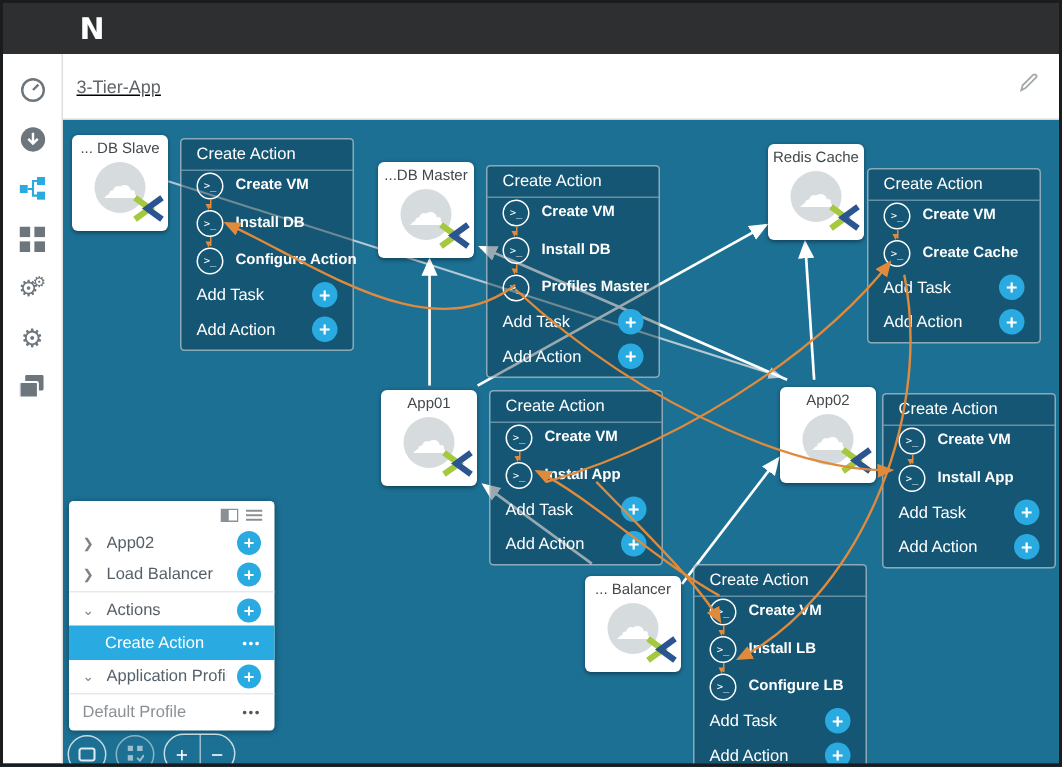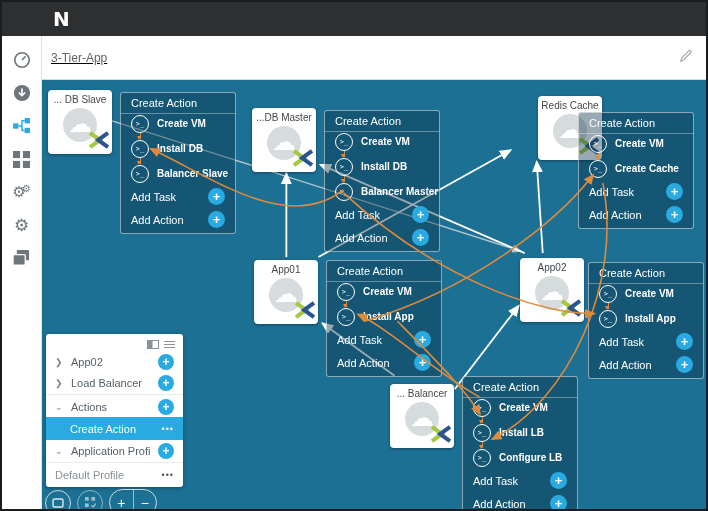--- a/index.html
+++ b/index.html
@@ -161,21 +161,21 @@
               </svg></span>
         </div>
         <div class="node" style="left:210px; top:28px;">
           <div class="node-label">...DB Master</div>
           <div class="node-cloud">☁</div>
           <span class="node-x"><svg width="24" height="18" viewBox="0 0 26 20">
                 <polyline points="3,2 14,10 3,18" stroke="#a5c93e" stroke-width="4.5" fill="none"></polyline>
                 <polyline points="23,2 12,10 23,18" stroke="#2b5590" stroke-width="4.5" fill="none"></polyline>
               </svg></span>
         </div>
-        <div class="node" style="left:496px; top:16px;">
+        <div class="node" style="left:470px; top:16px;">
           <div class="node-label">Redis Cache</div>
           <div class="node-cloud">☁</div>
           <span class="node-x"><svg width="24" height="18" viewBox="0 0 26 20">
                 <polyline points="3,2 14,10 3,18" stroke="#a5c93e" stroke-width="4.5" fill="none"></polyline>
                 <polyline points="23,2 12,10 23,18" stroke="#2b5590" stroke-width="4.5" fill="none"></polyline>
               </svg></span>
         </div>
         <div class="node" style="left:212px; top:180px;">
           <div class="node-label">App01</div>
           <div class="node-cloud">☁</div>
@@ -208,21 +208,21 @@
               <span class="tlabel">Create VM</span>
             </div>
           <div class="tconn"></div>
           <div class="task">
               <span class="tcircle">&gt;_</span>
               <span class="tlabel">Install DB</span>
             </div>
           <div class="tconn"></div>
           <div class="task">
               <span class="tcircle">&gt;_</span>
-              <span class="tlabel">Balancer Slave</span>
+              <span class="tlabel">Configure Action</span>
             </div>
           <div class="addrow">
               <span>Add Task</span>
               <span class="plus-btn">+</span>
             </div>
           <div class="addrow">
               <span>Add Action</span>
               <span class="plus-btn">+</span>
             </div>
         </div>
@@ -234,21 +234,21 @@
               <span class="tlabel">Create VM</span>
             </div>
           <div class="tconn"></div>
           <div class="task">
               <span class="tcircle">&gt;_</span>
               <span class="tlabel">Install DB</span>
             </div>
           <div class="tconn"></div>
           <div class="task">
               <span class="tcircle">&gt;_</span>
-              <span class="tlabel">Balancer Master</span>
+              <span class="tlabel">Profiles Master</span>
             </div>
           <div class="addrow">
               <span>Add Task</span>
               <span class="plus-btn">+</span>
             </div>
           <div class="addrow">
               <span>Add Action</span>
               <span class="plus-btn">+</span>
             </div>
         </div>

